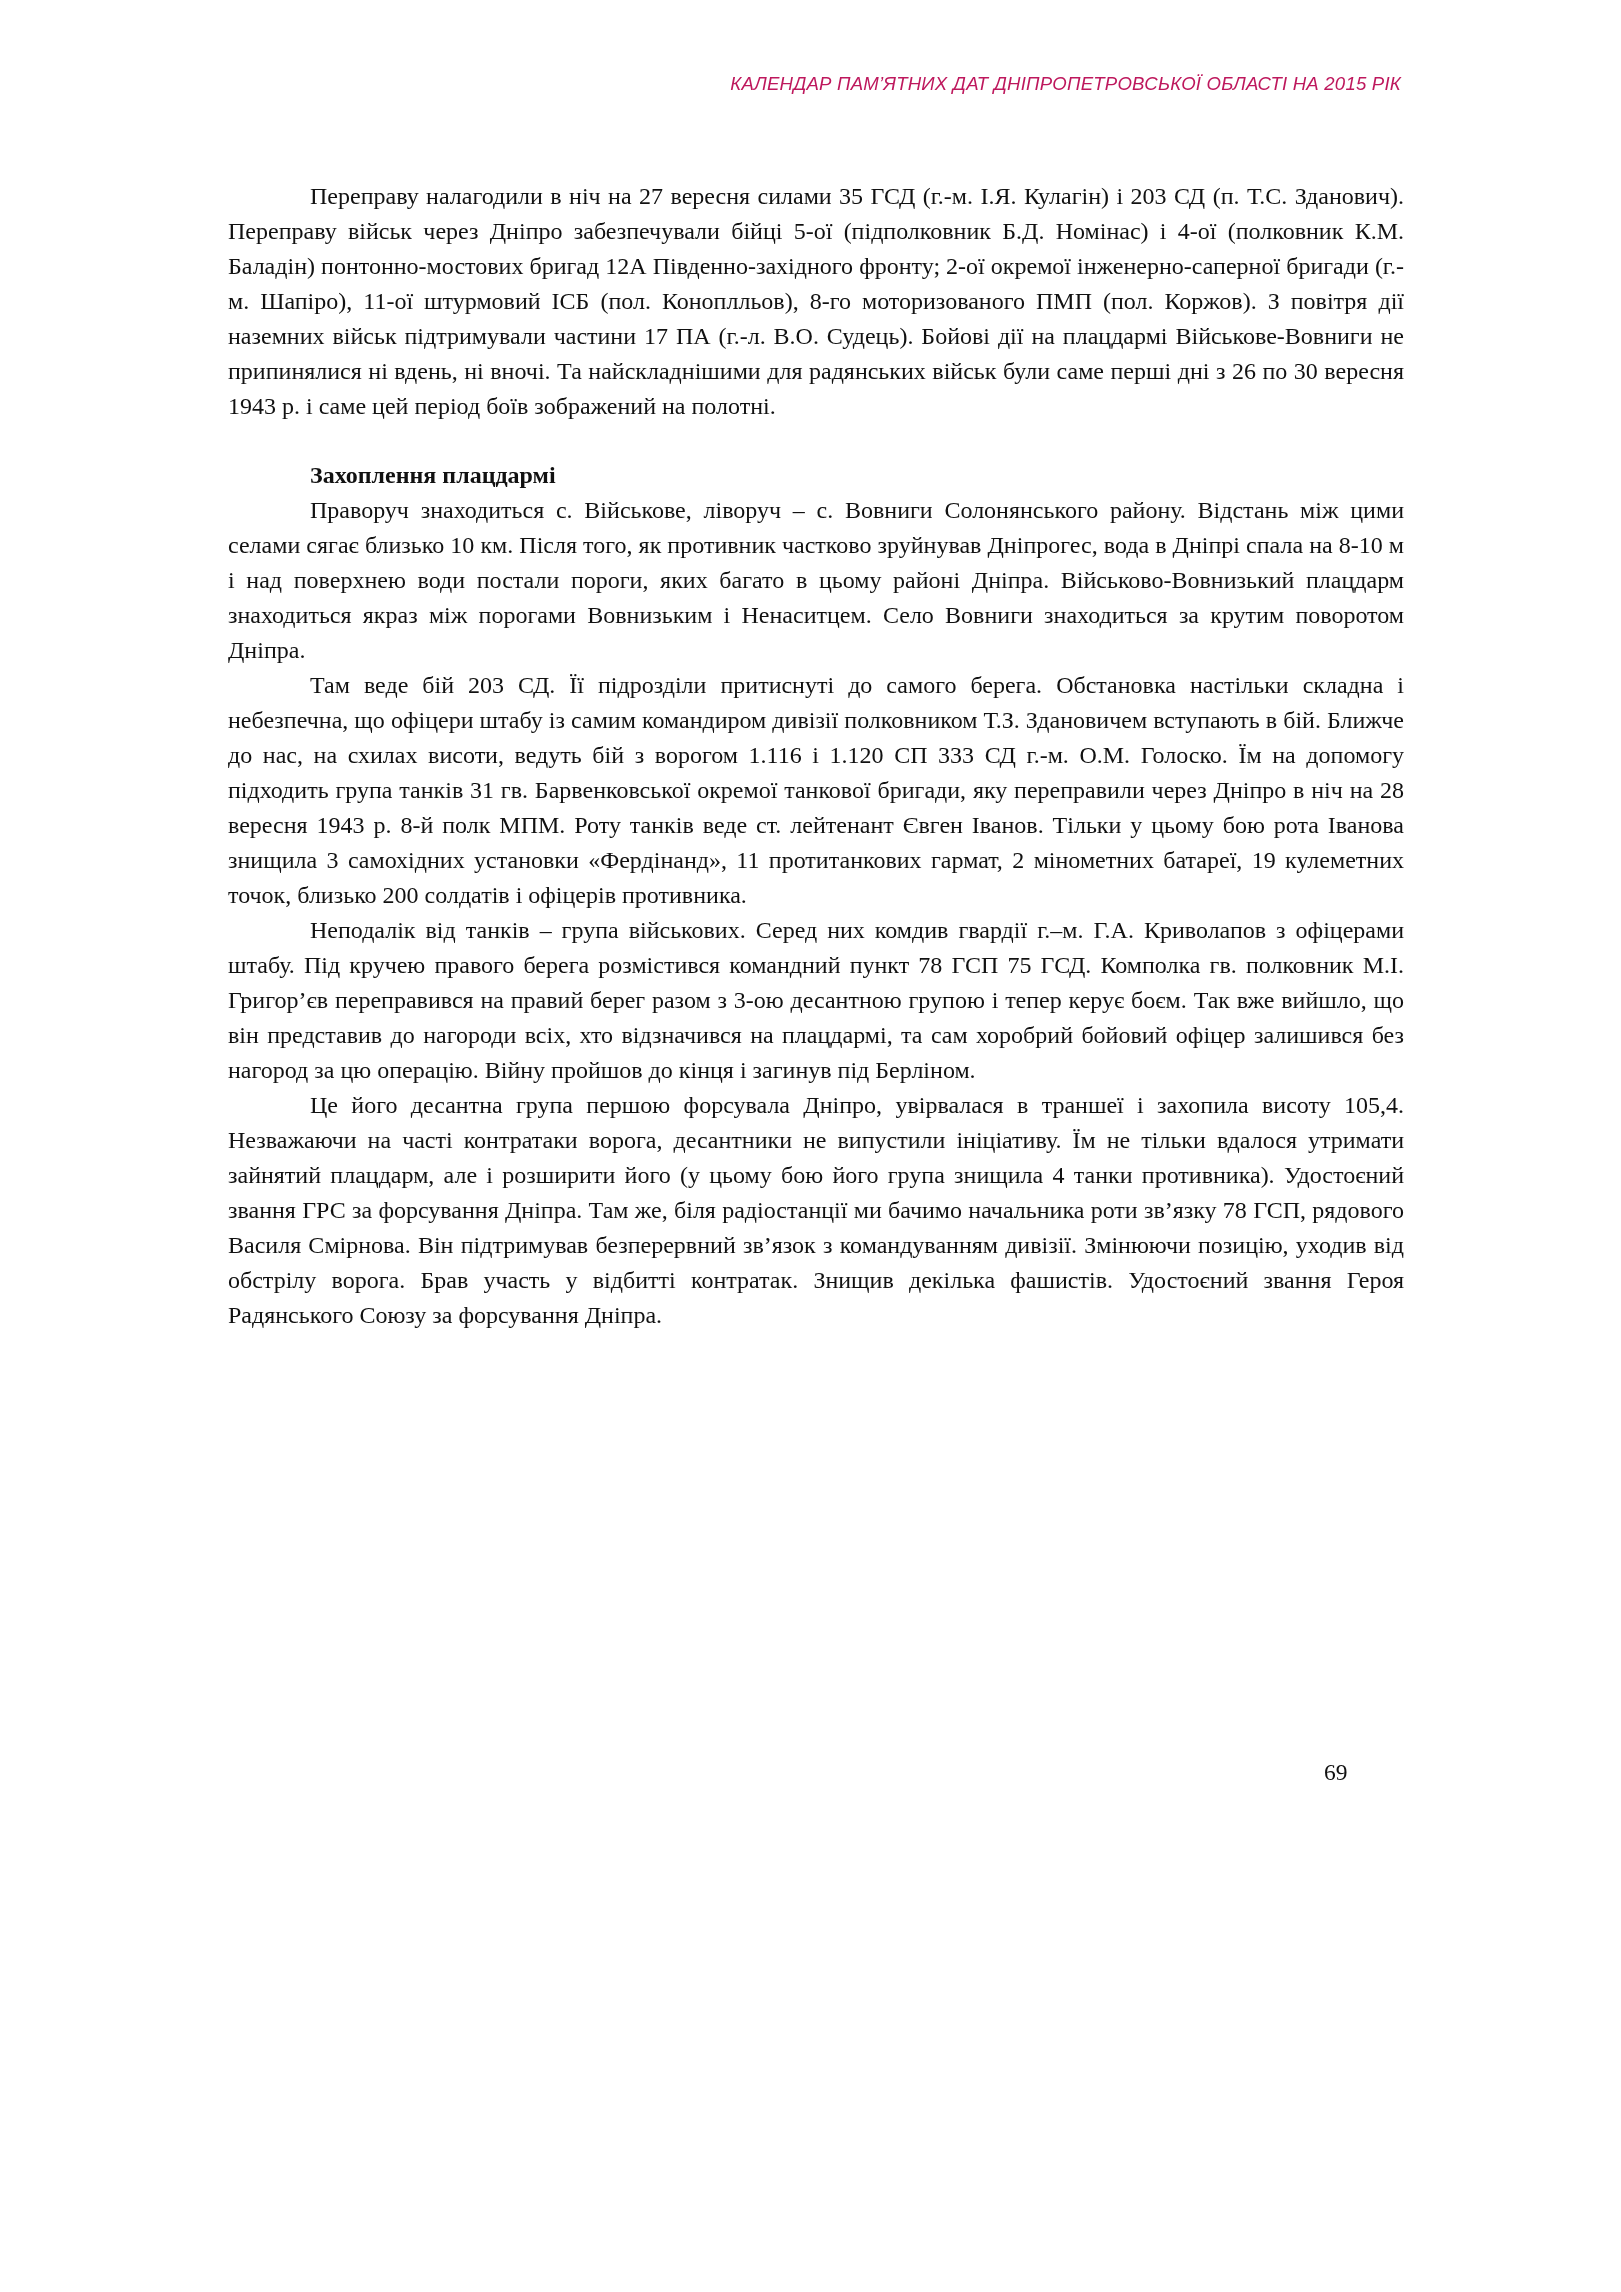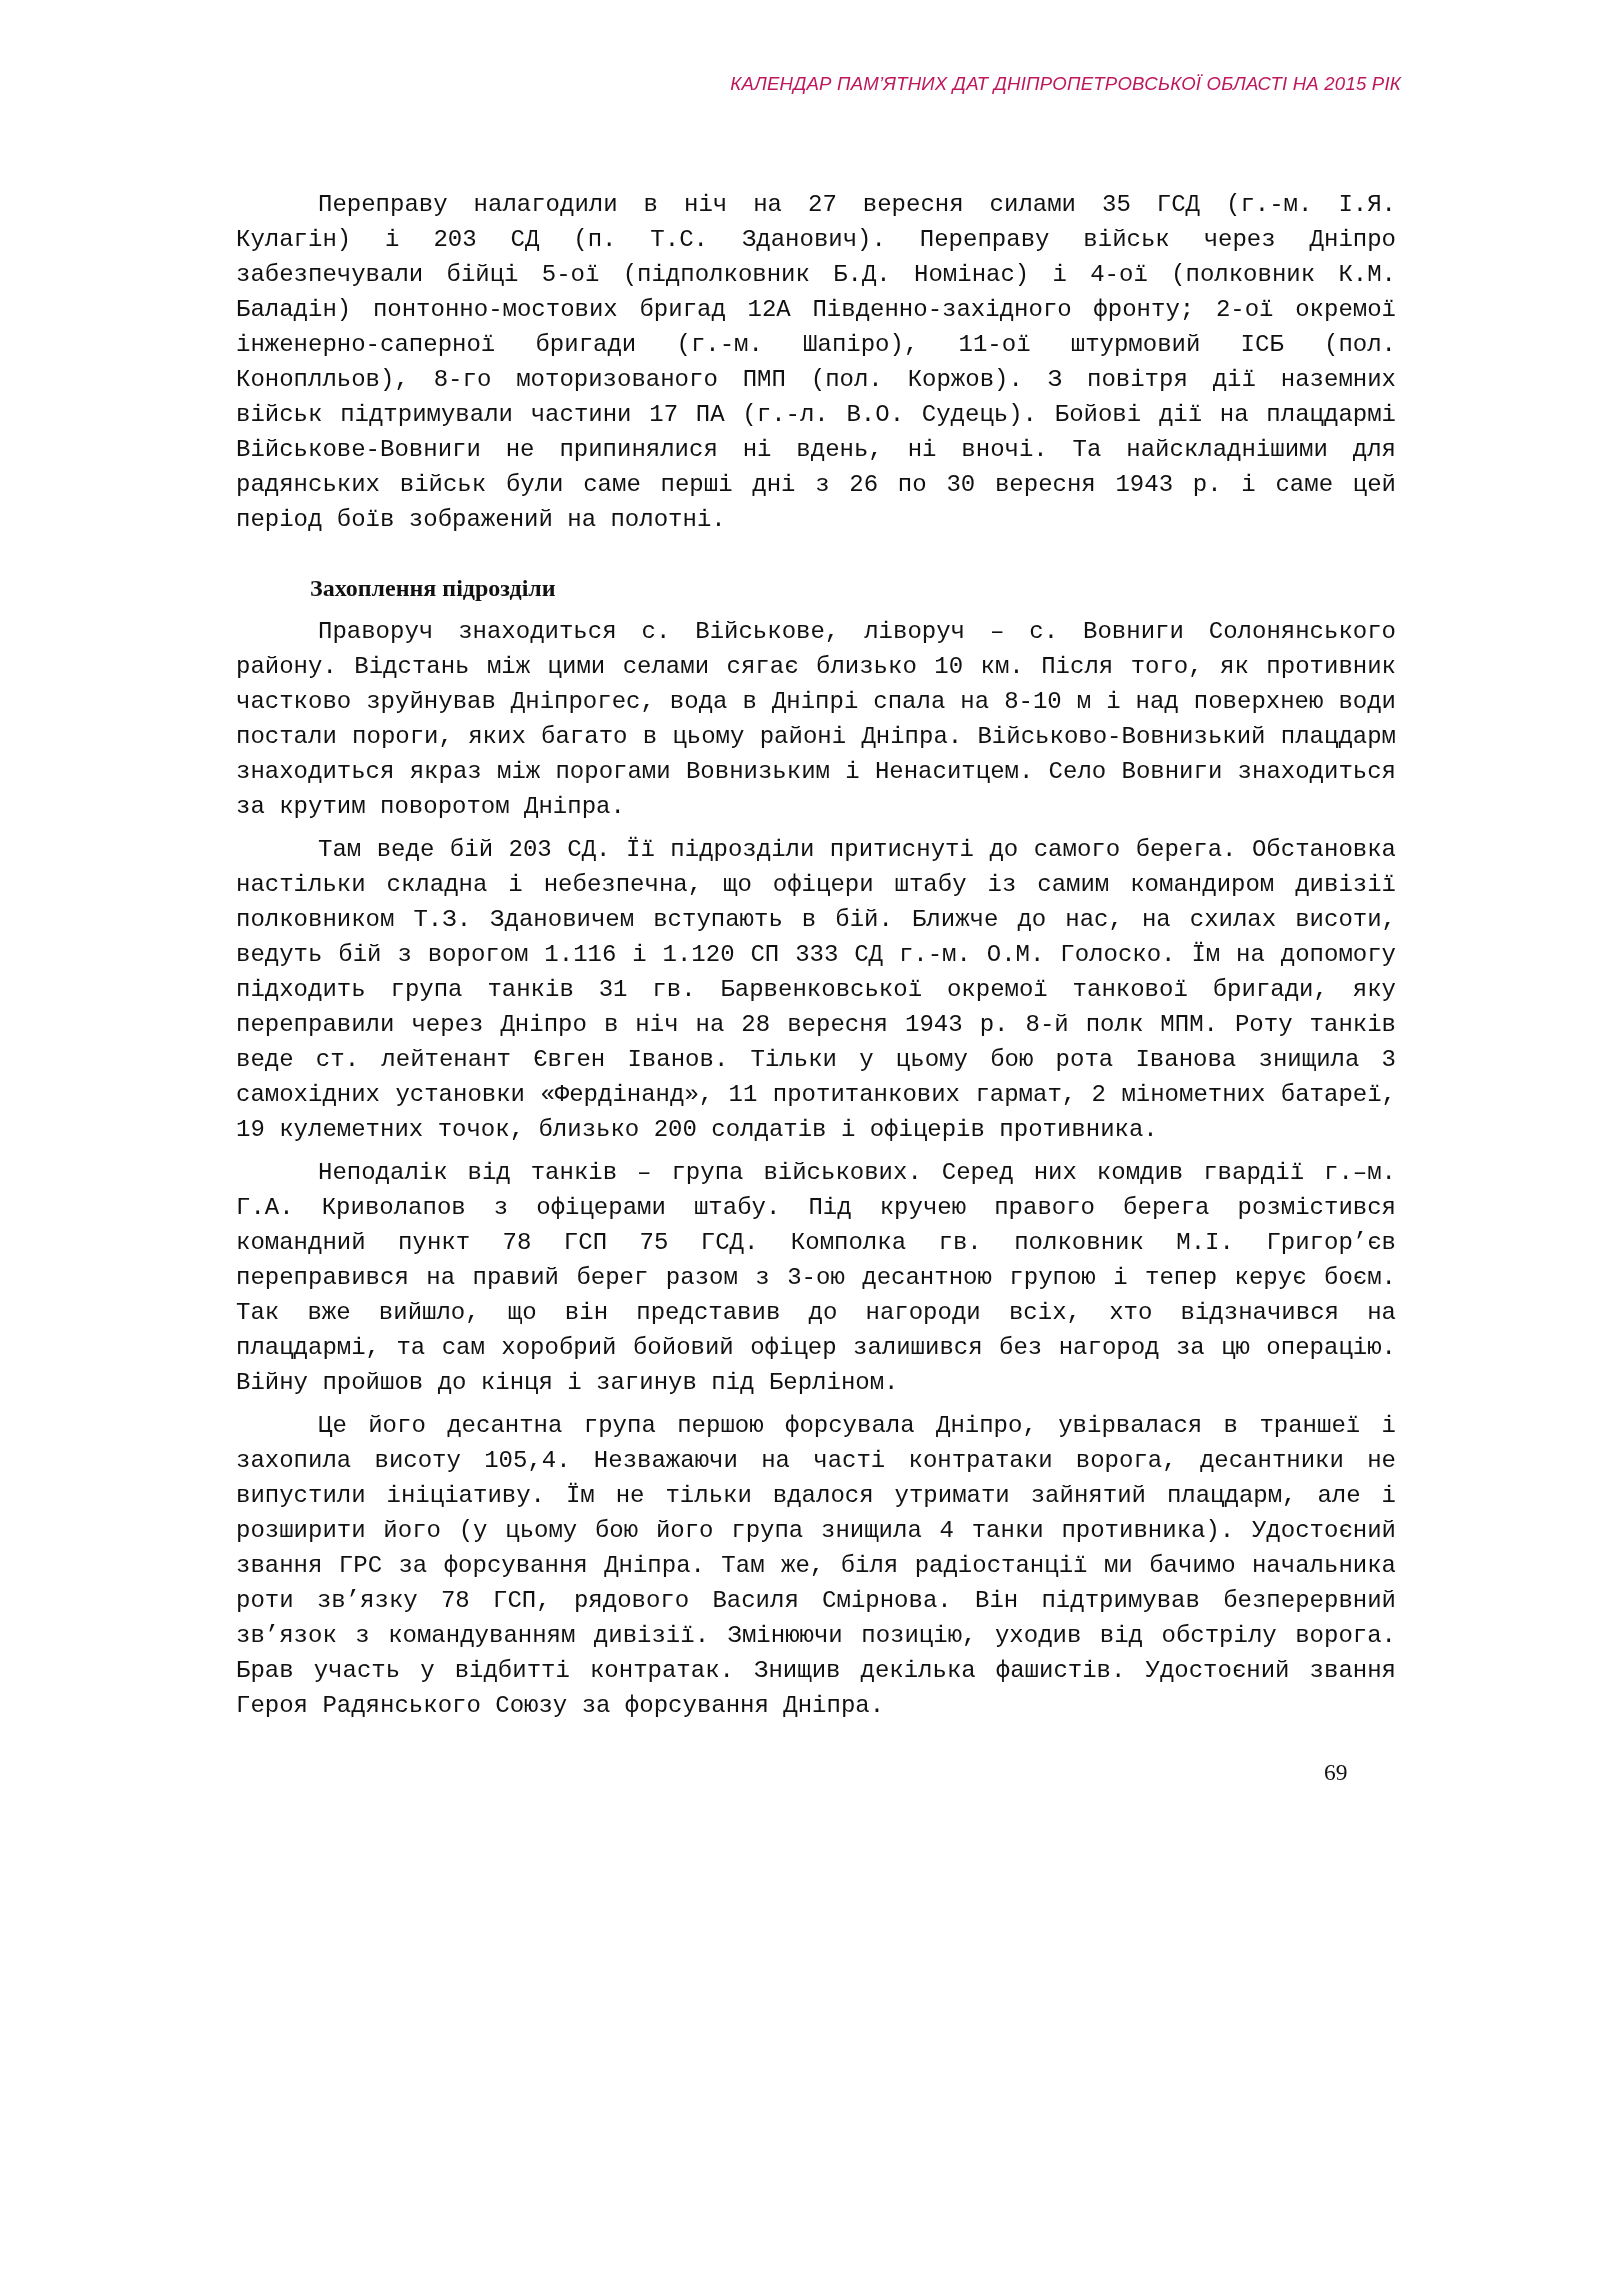--- a/index.html
+++ b/index.html
@@ -9,38 +9,38 @@
       font-family: "Liberation Sans", sans-serif;
       font-style: italic; font-size: 18.6px; color: #be185d;
       letter-spacing: 0.2px; white-space: nowrap;
     }
     .content {
       position: absolute; left: 228px; top: 179px; width: 1176px;
       font-family: "Liberation Serif", serif;
       font-size: 24px; line-height: 35px; color: #111;
       text-align: justify;
     }
-    .content p { margin: 8px; text-indent: 82px; hyphens: manual; font-family: Liberation Mono, monospace; }
+    .content p { margin: 0; text-indent: 82px; hyphens: manual; }
     .section-title {
       margin: 34px 0 0 0; padding-left: 82px;
       font-weight: bold; font-size: 24px; line-height: 35px;
     }
     .page-number {
       position: absolute; top: 1759px; left: 1324px;
       font-family: "Liberation Serif", serif; font-size: 23.5px; color: #111;
     }
   </style>
 </head>
 <body>
 
 <div class="running-header">КАЛЕНДАР ПАМ’ЯТНИХ ДАТ ДНІПРОПЕТРОВСЬКОЇ ОБЛАСТІ НА 2015 РІК</div>
 
 <div class="content">
   <p>Переправу налагодили в ніч на 27 вересня силами 35 ГСД (г.-м. І.Я. Кулагін) і 203 СД (п. Т.С. Зданович). Переправу військ через Дніпро забезпечували бійці 5-ої (підполковник Б.Д. Номінас) і 4-ої (полковник К.М. Баладін) понтонно-мостових бригад 12А Південно-західного фронту; 2-ої окремої інженерно-саперної бригади (г.-м. Шапіро), 11-ої штурмовий ІСБ (пол. Коноплльов), 8-го моторизованого ПМП (пол. Коржов). З повітря дії наземних військ підтримували частини 17 ПА (г.-л. В.О. Судець). Бойові дії на плацдармі Військове-Вовниги не припинялися ні вдень, ні вночі. Та найскладнішими для радянських військ були саме перші дні з 26 по 30 вересня 1943 р. і саме цей період боїв зображений на полотні.</p>
-  <div class="section-title">Захоплення підрозділи</div>
+  <div class="section-title">Захоплення плацдармі</div>
   <p>Праворуч знаходиться с. Військове, ліворуч – с. Вовниги Солонянського району. Відстань між цими селами сягає близько 10 км. Після того, як противник частково зруйнував Дніпрогес, вода в Дніпрі спала на 8-10 м і над поверхнею води постали пороги, яких багато в цьому районі Дніпра. Військово-Вовнизький плацдарм знаходиться якраз між порогами Вовнизьким і Ненаситцем. Село Вовниги знаходиться за крутим поворотом Дніпра.</p>
   <p>Там веде бій 203 СД. Її підрозділи притиснуті до самого берега. Обстановка настільки складна і небезпечна, що офіцери штабу із самим командиром дивізії полковником Т.З. Здановичем вступають в бій. Ближче до нас, на схилах висоти, ведуть бій з ворогом 1.116 і 1.120 СП 333 СД г.-м. О.М. Голоско. Їм на допомогу підходить група танків 31 гв. Барвенковської окремої танкової бригади, яку переправили через Дніпро в ніч на 28 вересня 1943 р. 8-й полк МПМ. Роту танків веде ст. лейтенант Євген Іванов. Тільки у цьому бою рота Іванова знищила 3 самохідних установки «Фердінанд», 11 протитанкових гармат, 2 мінометних батареї, 19 кулеметних точок, близько 200 солдатів і офіцерів противника.</p>
   <p>Неподалік від танків – група військових. Серед них комдив гвардії г.–м. Г.А. Криволапов з офіцерами штабу. Під кручею правого берега розмістився командний пункт 78 ГСП 75 ГСД. Комполка гв. полковник М.І. Григор’єв переправився на правий берег разом з 3-ою десантною групою і тепер керує боєм. Так вже вийшло, що він представив до нагороди всіх, хто відзначився на плацдармі, та сам хоробрий бойовий офіцер залишився без нагород за цю операцію. Війну пройшов до кінця і загинув під Берліном.</p>
   <p>Це його десантна група першою форсувала Дніпро, увірвалася в траншеї і захопила висоту 105,4. Незважаючи на часті контратаки ворога, десантники не випустили ініціативу. Їм не тільки вдалося утримати зайнятий плацдарм, але і розширити його (у цьому бою його група знищила 4 танки противника). Удостоєний звання ГРС за форсування Дніпра. Там же, біля радіостанції ми бачимо начальника роти зв’язку 78 ГСП, рядового Василя Смірнова. Він підтримував безперервний зв’язок з командуванням дивізії. Змінюючи позицію, уходив від обстрілу ворога. Брав участь у відбитті контратак. Знищив декілька фашистів. Удостоєний звання Героя Радянського Союзу за форсування Дніпра.</p>
 </div>
 
 <div class="page-number">69</div>
 
 
 </body></html>

